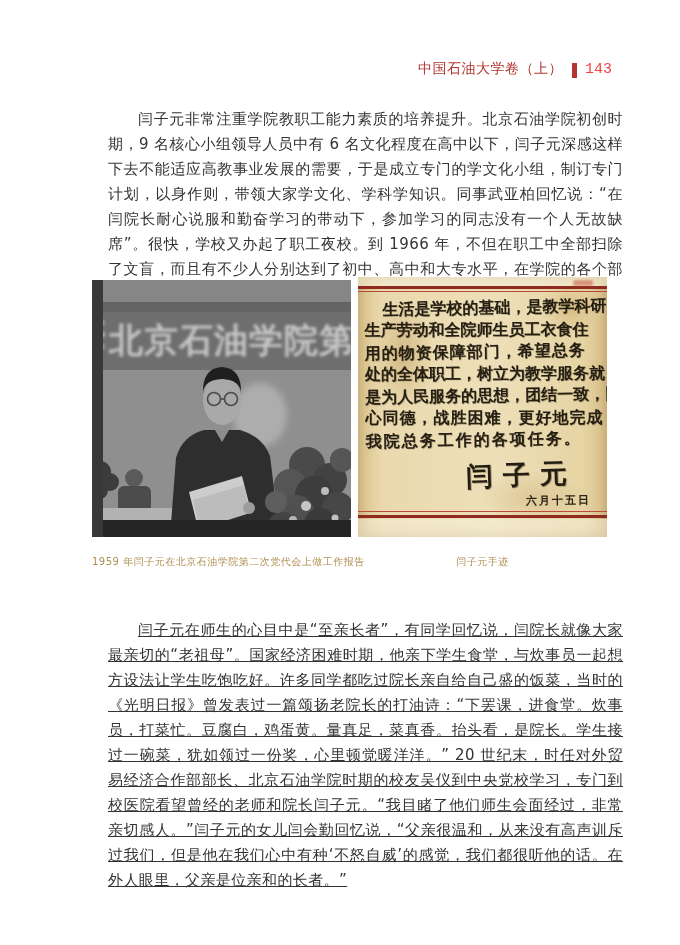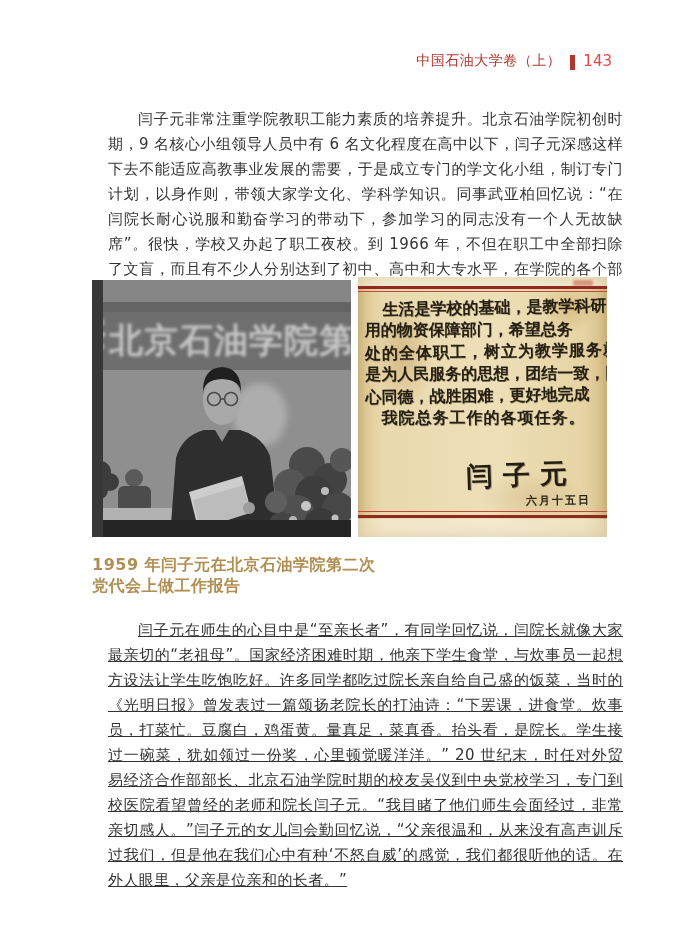--- a/index.html
+++ b/index.html
@@ -1,20 +1,20 @@
 <!DOCTYPE html>
 <html><head>
 <meta charset="utf-8">
 <style>
   html,body{margin:0;padding:0;background:#ffffff;}
   .page{position:relative;width:680px;height:945px;background:#ffffff;overflow:hidden;
         font-family:"DejaVu Sans","Liberation Sans",sans-serif;}
 
   
-  .header{position:absolute;top:52px;right:68px;display:flex;align-items:flex-end;}
+  .header{position:absolute;top:60px;right:68px;display:flex;align-items:flex-end;font-family:Liberation Mono, monospace;}
   .header-title{color:#b2362f;font-size:14px;letter-spacing:0.5px;}
   .header-bar{width:5px;height:15px;background:#b2362f;margin:0 8px 0 9px;}
   .header-page{color:#ef4444;font-size:15px;}
 
   
   .para{position:absolute;left:92px;width:515px;margin:16px;color:#333333;
         font-size:15px;line-height:25px;letter-spacing:0.4px;
         text-align:justify;text-indent:2em;}
   .p1{top:91px;}
   .p2{top:602px;text-decoration:underline;}
@@ -53,21 +53,21 @@
   .ms-line:nth-child(7){transform:rotate(-0.4deg);letter-spacing:2px;}
   .ms-signature{position:absolute;left:108px;top:180px;font-size:27px;font-weight:700;
                 color:#241d12;letter-spacing:10px;transform:rotate(-2deg);
                 font-family:"DejaVu Serif","Liberation Serif",serif;
                 text-shadow:0.8px 0.8px 0 rgba(40,30,10,0.35);}
   .ms-date{position:absolute;left:168px;top:216px;font-size:11px;font-weight:700;
            color:#2a2215;letter-spacing:2px;transform:rotate(-1deg);
            font-family:"DejaVu Serif","Liberation Serif",serif;}
 
   
-  .caption{position:absolute;top:555px;margin:0;color:#b08e52;font-size:16px;letter-spacing:0.5px;font-weight:bold;}
+  .caption{position:absolute;top:555px;margin:0;color:#b08e52;font-size:10px;letter-spacing:0.5px;}
   .cap-photo{left:92px;width:300px;text-align:left;}
   .cap-ms{left:358px;width:249px;text-align:center;}
 </style>
 </head>
 <body>
 
 <div class="page">
 
   <div class="header">
     <span class="header-title">中国石油大学卷（上）</span>
@@ -156,27 +156,29 @@
   <div class="ms-wrap">
     <div class="ms-margin-top"></div>
     <div class="ms-margin-bot"></div>
     <div class="ms-line-red ms-rule-top1"></div>
     <div class="ms-line-red ms-rule-top2"></div>
     <div class="ms-line-red ms-rule-bot2"></div>
     <div class="ms-line-red ms-rule-bot1"></div>
     <div class="ms-corner-mark"></div>
     <div class="ms-text">
       <div class="ms-line">生活是学校的基础，是教学科研、</div>
+      <div class="ms-line">生产劳动和全院师生员工衣食住</div>
       <div class="ms-line">用的物资保障部门，希望总务</div>
       <div class="ms-line">处的全体职工，树立为教学服务就</div>
       <div class="ms-line">是为人民服务的思想，团结一致，同</div>
       <div class="ms-line">心同德，战胜困难，更好地完成</div>
       <div class="ms-line">我院总务工作的各项任务。</div>
     </div>
     <div class="ms-signature">闫子元</div>
     <div class="ms-date">六月十五日</div>
   </div>
 
   <p class="caption cap-photo">1959 年闫子元在北京石油学院第二次党代会上做工作报告</p>
+  <p class="caption cap-ms">闫子元手迹</p>
 
   <p class="para p2">闫子元在师生的心目中是“至亲长者”，有同学回忆说，闫院长就像大家最亲切的“老祖母”。国家经济困难时期，他亲下学生食堂，与炊事员一起想方设法让学生吃饱吃好。许多同学都吃过院长亲自给自己盛的饭菜，当时的《光明日报》曾发表过一篇颂扬老院长的打油诗：“下罢课，进食堂。炊事员，打菜忙。豆腐白，鸡蛋黄。量真足，菜真香。抬头看，是院长。学生接过一碗菜，犹如领过一份奖，心里顿觉暖洋洋。” 20 世纪末，时任对外贸易经济合作部部长、北京石油学院时期的校友吴仪到中央党校学习，专门到校医院看望曾经的老师和院长闫子元。“我目睹了他们师生会面经过，非常亲切感人。”闫子元的女儿闫会勤回忆说，“父亲很温和，从来没有高声训斥过我们，但是他在我们心中有种‘不怒自威’的感觉，我们都很听他的话。在外人眼里，父亲是位亲和的长者。”</p>
 
 </div>
 
 </body></html>

